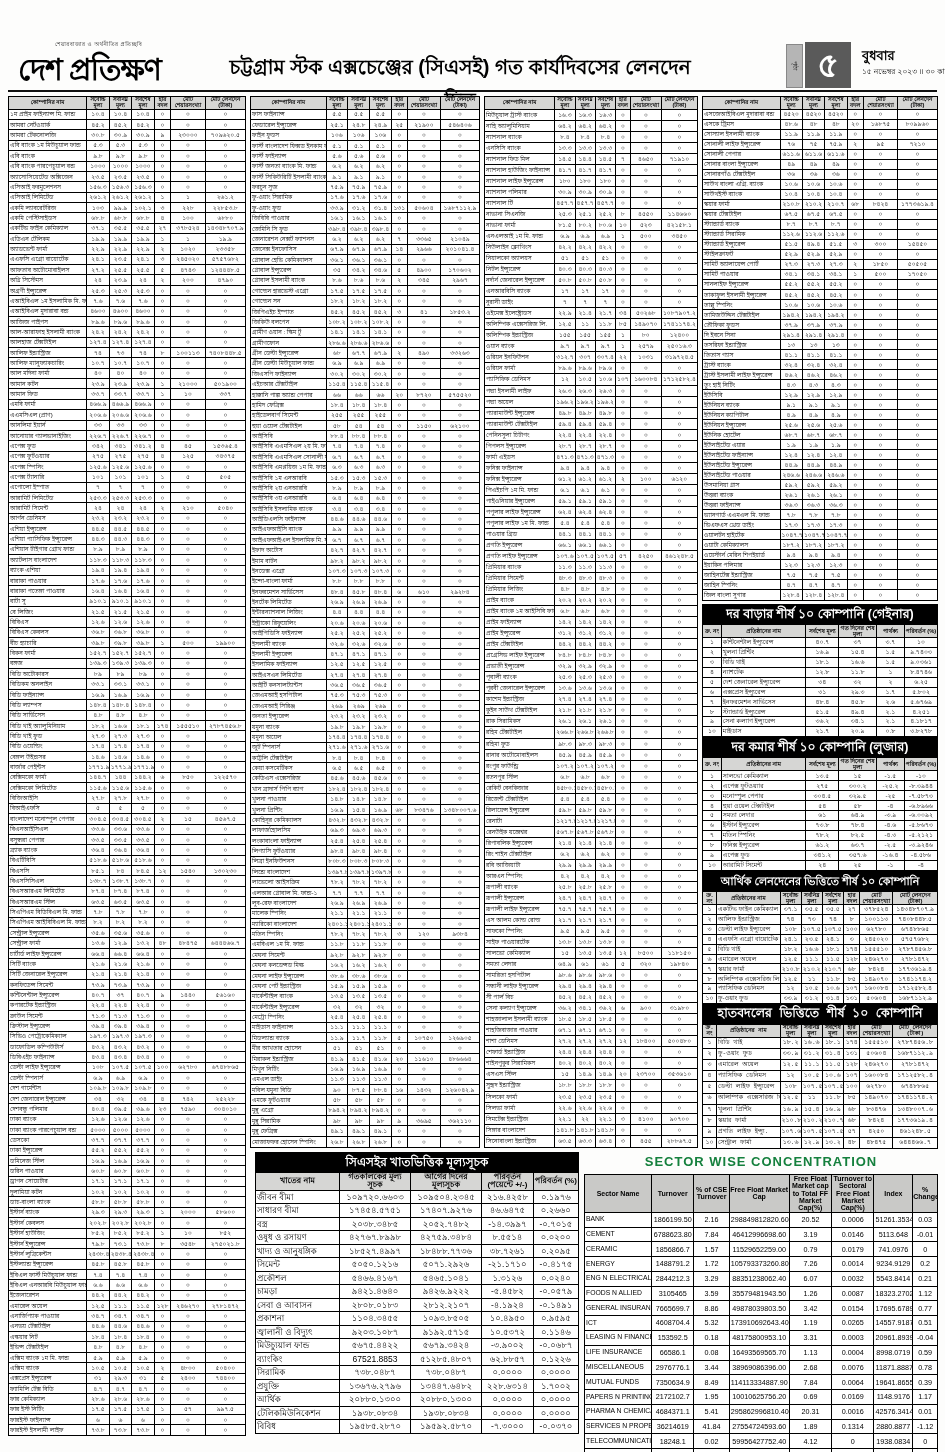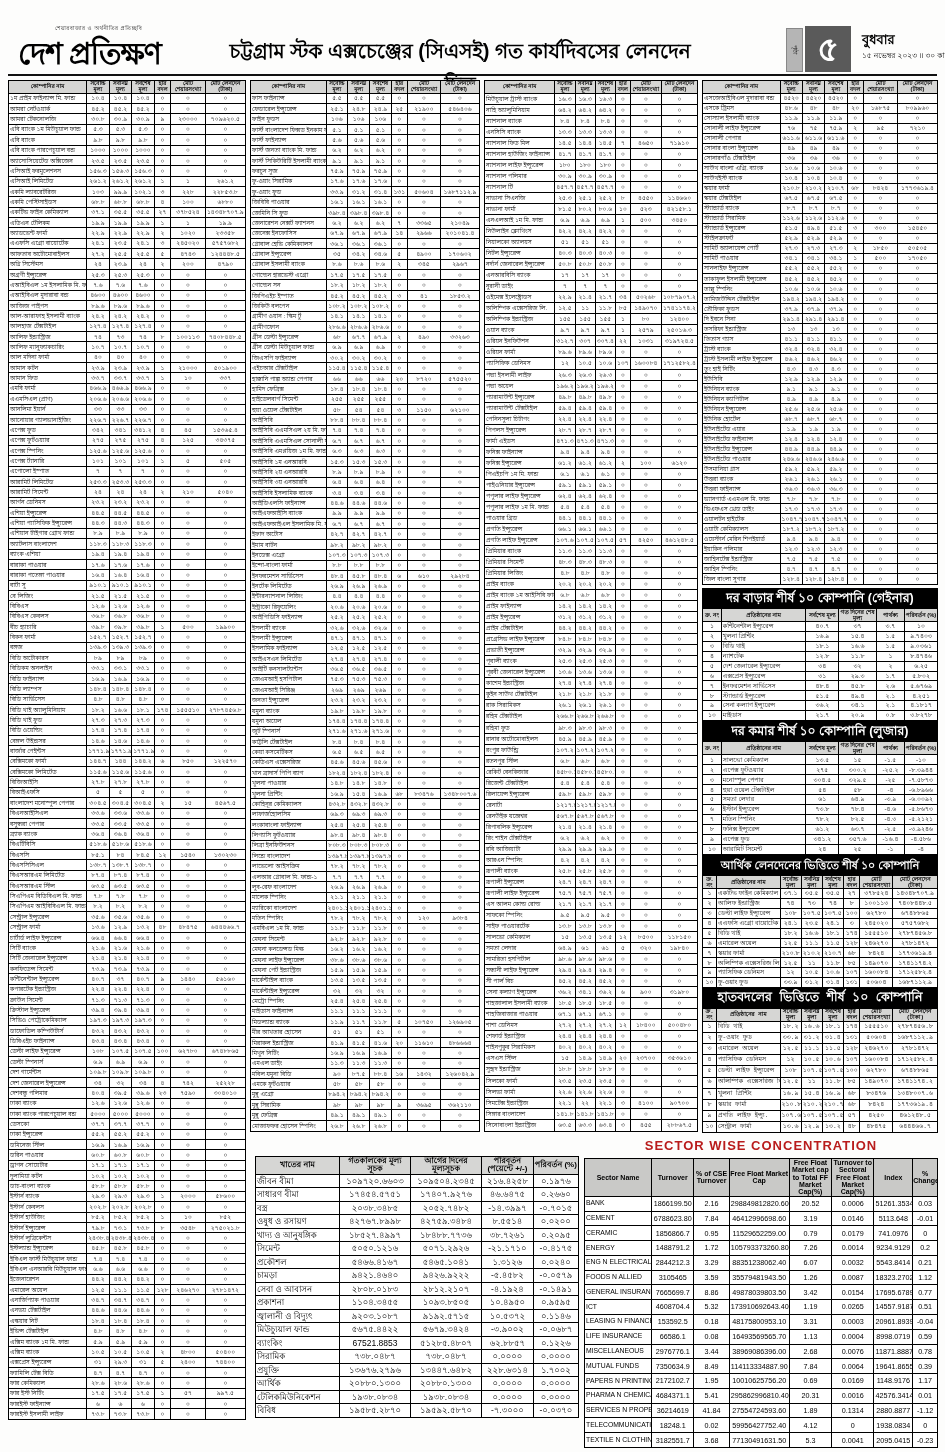--- a/index.html
+++ b/index.html
@@ -1,20 +1,20 @@
 <!DOCTYPE html>
 <html><head>
 <meta charset="utf-8">
 <style>
   html,body{margin:0;padding:0;}
   body{
     width:945px;height:1452px;position:relative;background:#fdfdfc;
     font-family:"Liberation Sans","DejaVu Sans",sans-serif;color:#000;overflow:hidden;
   }
-  .abs{position:absolute;}
+  .abs{position:absolute;margin-top:16px;}
   
   #masthead-rule{left:8px;top:74px;width:929px;height:2px;background:#111;}
   #tagline{left:55px;top:25px;font-size:5.5px;color:#222;letter-spacing:.5px;}
   #paper-name{left:18px;top:30px;font-size:30px;font-weight:bold;letter-spacing:-1px;}
   #headline{left:215px;top:36px;width:490px;text-align:center;font-size:20px;font-weight:bold;}
   #page-label-box{left:786px;top:28px;width:15px;height:42px;background:#b5b5b5;color:#111;
     font-size:6px;writing-mode:vertical-rl;text-align:center;line-height:15px;border:1px solid #888;}
   #page-number-box{left:805px;top:26px;width:46px;height:46px;background:#5a5a5a;color:#fff;
     text-align:center;font-size:34px;font-weight:bold;line-height:46px;}
   #weekday{left:862px;top:30px;font-size:13px;font-weight:bold;}
@@ -31,21 +31,21 @@
   .pnl th{font-size:5.8px;}
   .pnl td{font-size:6.2px;}
   .banner{background:#000;color:#fff;font-weight:bold;text-align:center;font-size:12.5px;
     line-height:20px;height:36px;overflow:hidden;}
   .panel-table-wrap{position:absolute;left:0;top:20px;right:0;bottom:0;}
   
   #sector-index .banner{font-size:12px;}
   #sector-index th{font-size:8px;}
   #sector-index td{font-size:8.5px;}
   #conc-title{left:584px;top:1138px;width:354px;text-align:center;font-size:13px;font-weight:bold;
-    color:#b91c1c;letter-spacing:1px;font-family:"Liberation Sans",sans-serif;}
+    color:#15803d;letter-spacing:1px;font-family:"Liberation Sans",sans-serif;}
   #concentration th{font-size:7px;background:#c9c9c7;}
   #concentration td{font-size:7.2px;}
   #concentration td.nm{font-size:6.8px;}
 </style>
 </head>
 <body>
 
 <div class="abs" id="tagline">শেয়ারবাজার ও অর্থনীতির প্রতিচ্ছবি</div>
 <div class="abs" id="paper-name">দেশ প্রতিক্ষণ</div>
 <div class="abs" id="headline">চট্টগ্রাম স্টক এক্সচেঞ্জের (সিএসই) গত কার্যদিবসের লেনদেন চিত্র</div>
@@ -3970,20 +3970,21 @@
             <td>৪৮</td>
             <td>৪৮৪৭৫</td>
             <td>৬৪৪৪৬৬.৭</td>
           </tr>
         </tbody>
       </table>
     </div>
 </div>
 
 <div class="abs" id="sector-index" style="left:255px;top:1136px;width:324px;height:282px;">
+  <div class="banner">সিএসইর খাতভিত্তিক মূল্যসূচক</div>
   <div class="panel-table-wrap">
       <table class="grid" id="t-index">
         <colgroup>
           <col style="width: 26%;">
           <col style="width: 22%;">
           <col style="width: 22%;">
           <col style="width: 16%;">
           <col style="width: 14%;">
         </colgroup>
         <thead>
@@ -4169,21 +4170,21 @@
           <td>7.84</td>
           <td>46412996698.60</td>
           <td>3.19</td>
           <td>0.0146</td>
           <td>5113.648</td>
           <td>-0.01</td>
         </tr>
         <tr>
           <td class="nm">CERAMIC</td>
           <td>1856866.7</td>
-          <td>0.95</td>
+          <td>1.57</td>
           <td>11529652259.00</td>
           <td>0.79</td>
           <td>0.0179</td>
           <td>741.0976</td>
           <td>0</td>
         </tr>
         <tr>
           <td class="nm">ENERGY</td>
           <td>1488791.2</td>
           <td>1.72</td>

